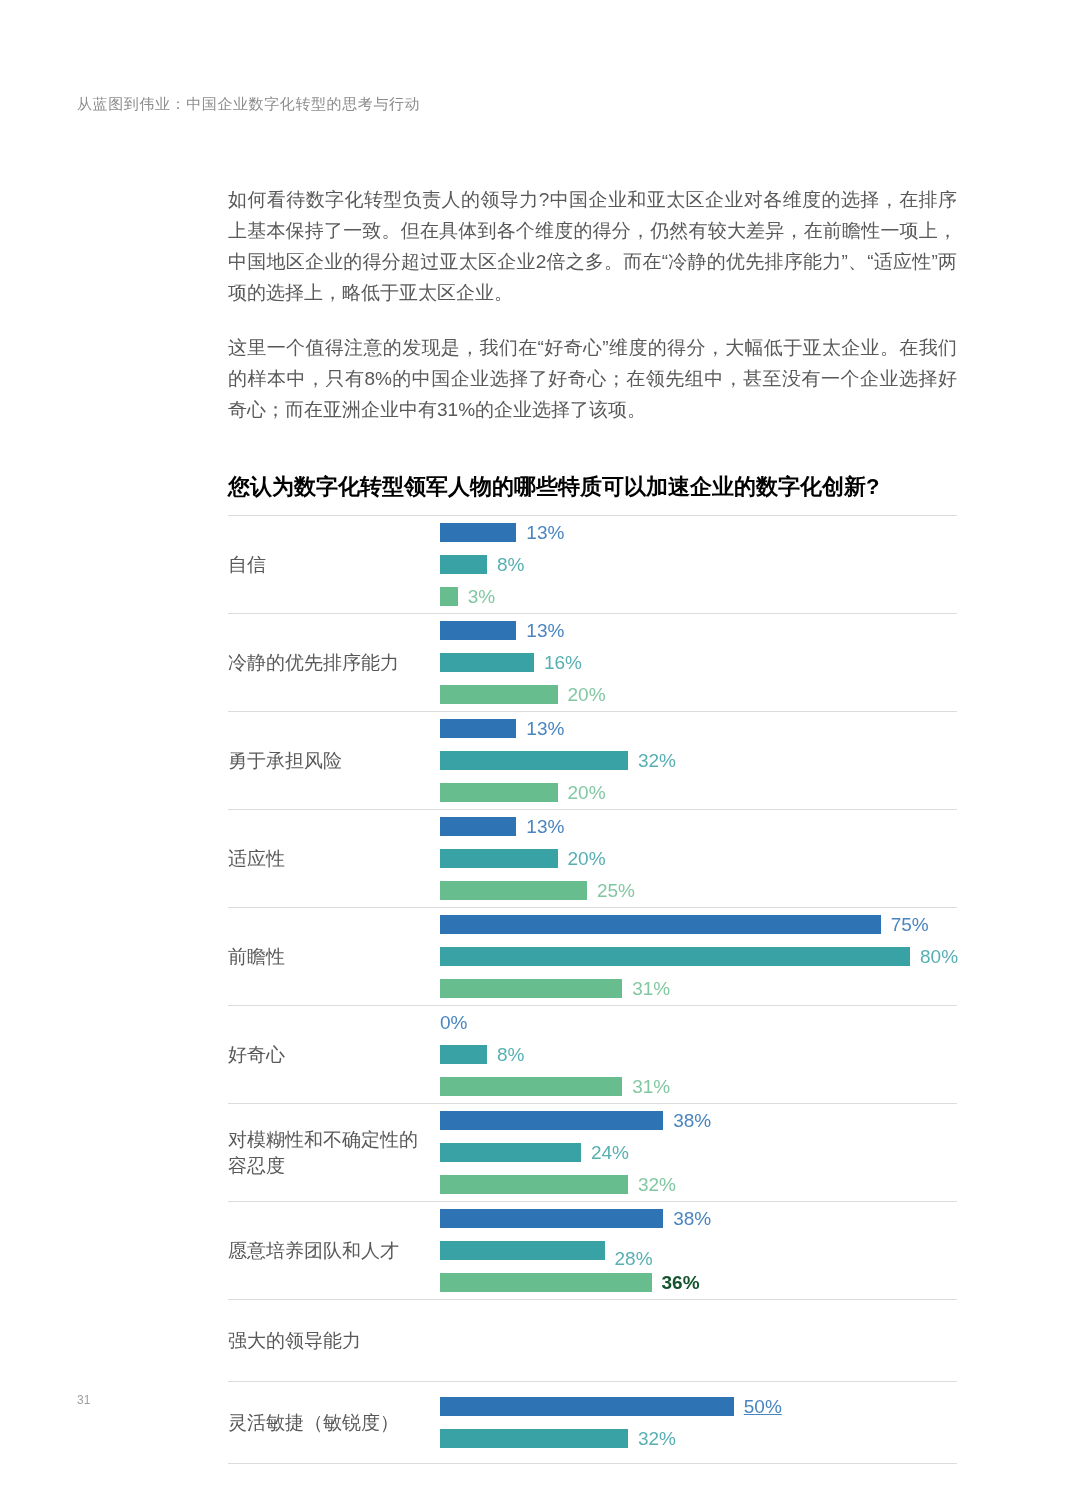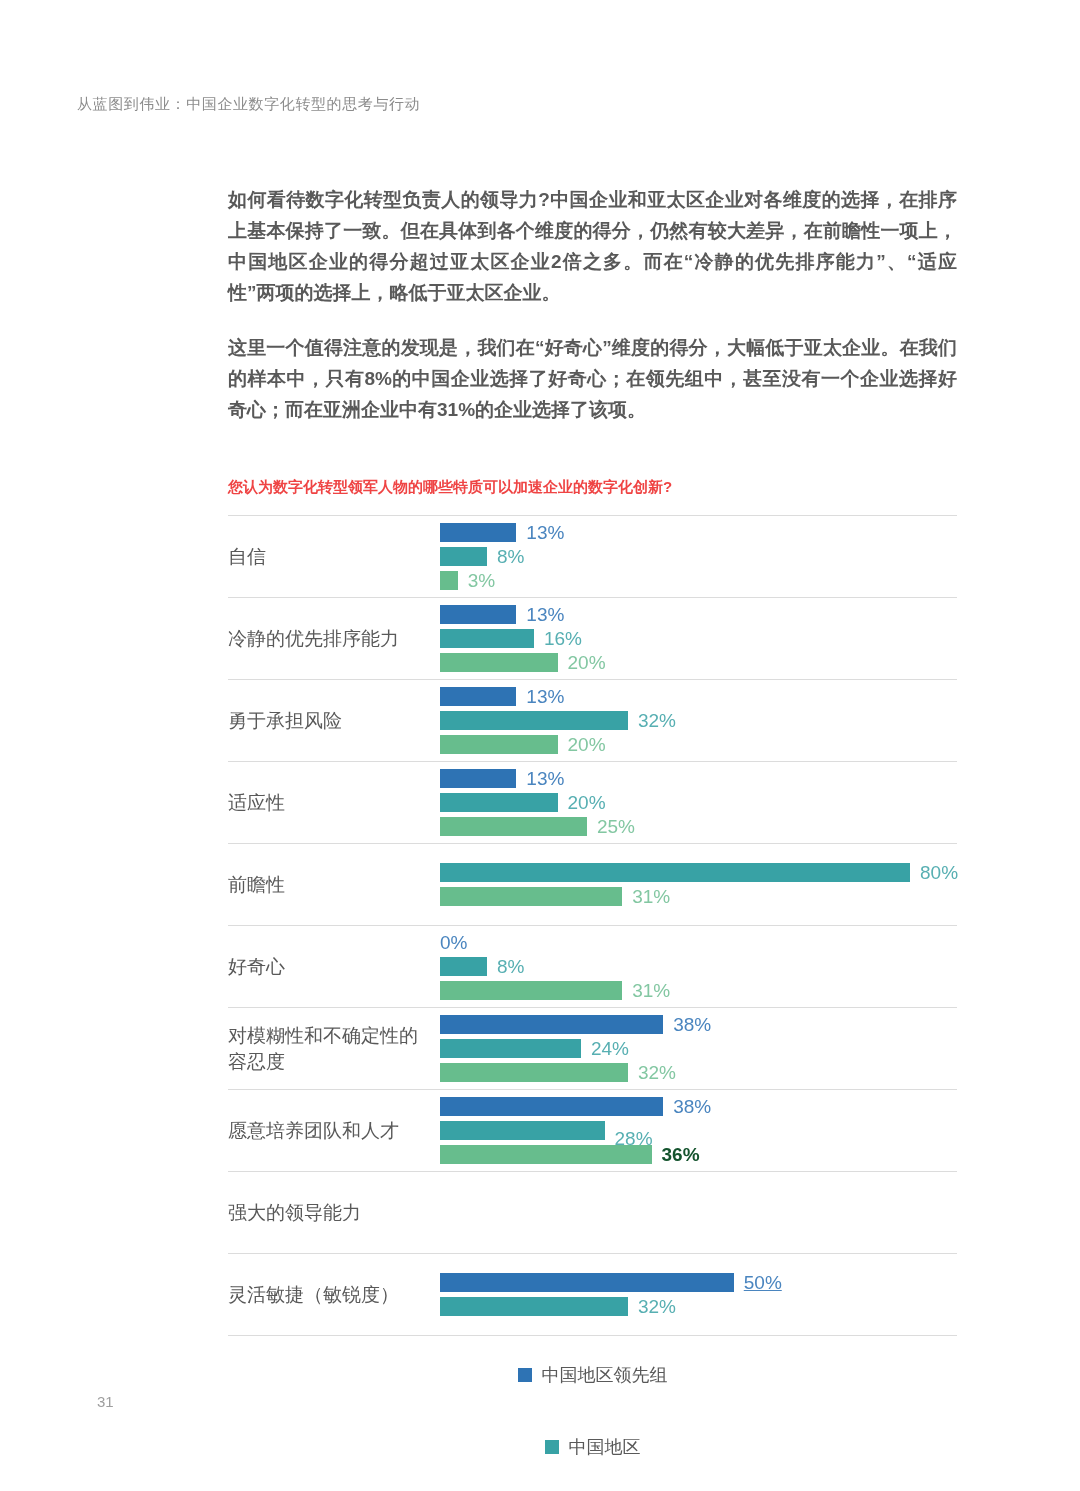--- a/index.html
+++ b/index.html
@@ -23,26 +23,25 @@
   .content {
     margin: 70px 123px 0 228px;
     width: 729px;
   }
   .body-paragraph {
     font-size: 19px;
     color: #595959;
     line-height: 31px;
     text-align: justify;
     margin: 0 0 24px 0;
-    font-weight: bold;
   }
   .chart-title {
-    font-size: 15px;
+    font-size: 22px;
     font-weight: 600;
-    color: #ef4444;
+    color: #000000;
     line-height: 28px;
     margin: 48px 0 0 0;
   }
   .chart {
     margin-top: 14px;
     border-top: 1px solid #dcdcdc;
   }
   .chart-row {
     display: flex;
     align-items: center;
@@ -57,21 +56,21 @@
     font-size: 19px;
     color: #595959;
     line-height: 26px;
     padding-right: 8px;
     box-sizing: border-box;
   }
   .bars {
     flex: 1;
     display: flex;
     flex-direction: column;
-    gap: 5px;
+    gap: 13px;
   }
   .bar-line {
     display: flex;
     align-items: center;
     height: 19px;
   }
   .bar {
     height: 19px;
     flex: none;
   }
@@ -96,23 +95,22 @@
   .swatch {
     width: 14px;
     height: 14px;
     margin-right: 10px;
     flex: none;
   }
   .page-number {
     position: absolute;
     left: 77px;
     top: 1393px;
-    font-size: 15px;
+    font-size: 12px;
     color: #9e9e9e;
-    margin-left: 20px;
   }
 </style>
 </head>
 <body>
 
 <div class="page">
 
   <div class="doc-header">从蓝图到伟业：中国企业数字化转型的思考与行动</div>
 
   <div class="content">
@@ -189,20 +187,24 @@
               </div>
               <div class="bar-line">
                 <div class="bar" style="width: 28.41%; background: rgb(103, 189, 141);"></div>
                 <span class="bar-value" style="color: rgb(131, 199, 162);">25%</span>
               </div>
             </div>
           </div>
           <div class="chart-row">
             <div class="cat-label">前瞻性</div>
             <div class="bars">
+              <div class="bar-line">
+                <div class="bar" style="width: 85.23%; background: rgb(46, 115, 180);"></div>
+                <span class="bar-value" style="color: rgb(74, 133, 191);">75%</span>
+              </div>
               <div class="bar-line">
                 <div class="bar" style="width: 90.91%; background: rgb(56, 162, 165);"></div>
                 <span class="bar-value" style="color: rgb(87, 175, 178);">80%</span>
               </div>
               <div class="bar-line">
                 <div class="bar" style="width: 35.23%; background: rgb(103, 189, 141);"></div>
                 <span class="bar-value" style="color: rgb(131, 199, 162);">31%</span>
               </div>
             </div>
           </div>

